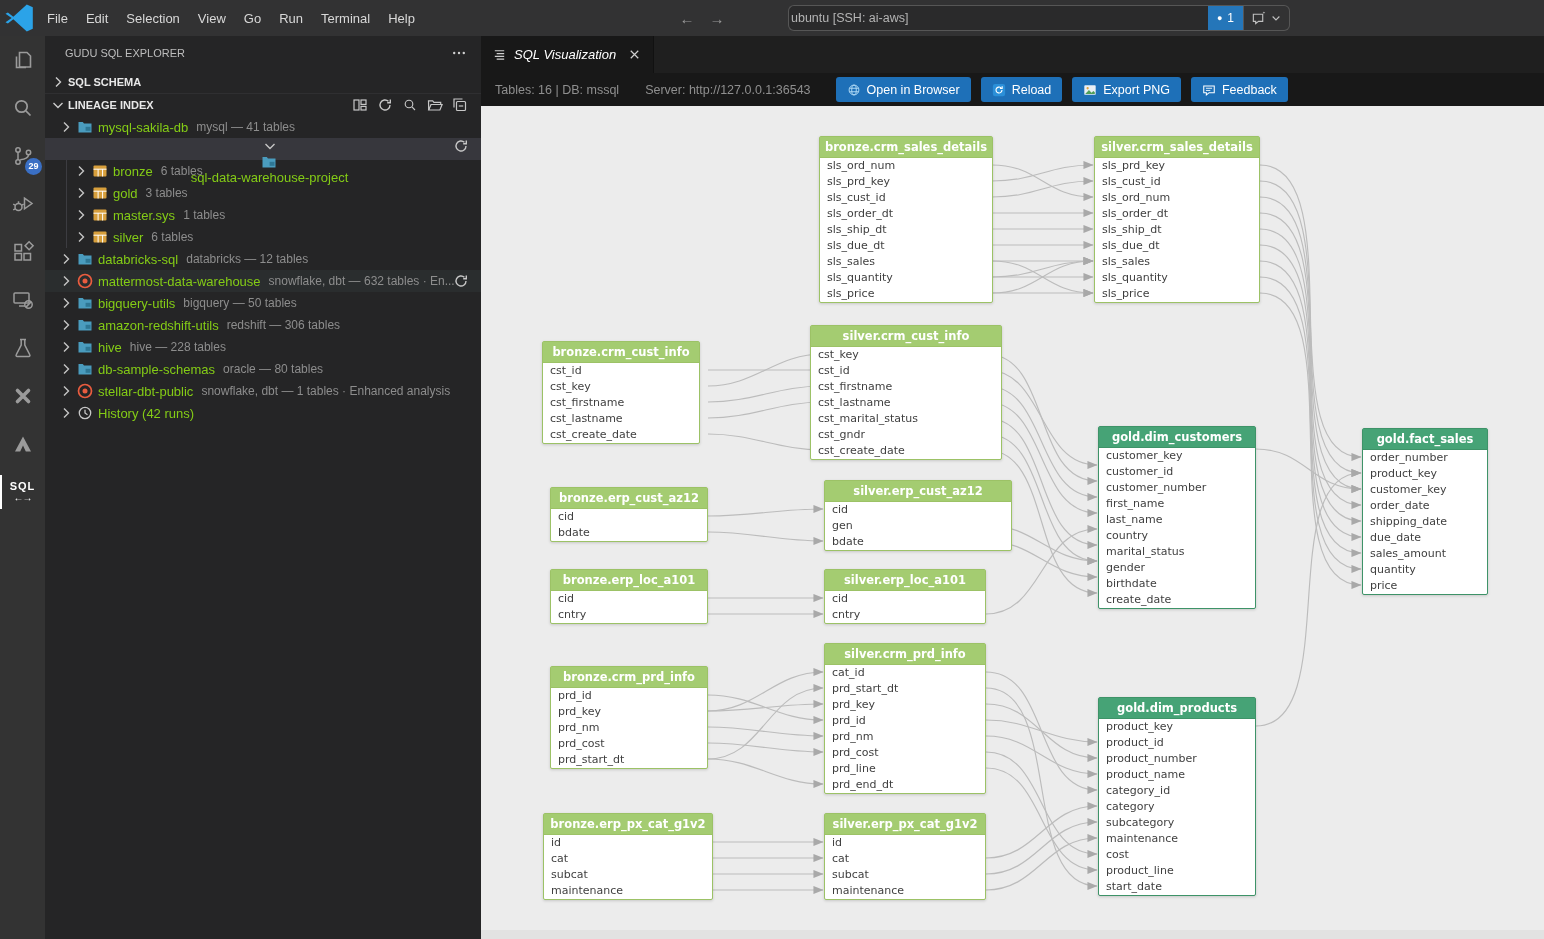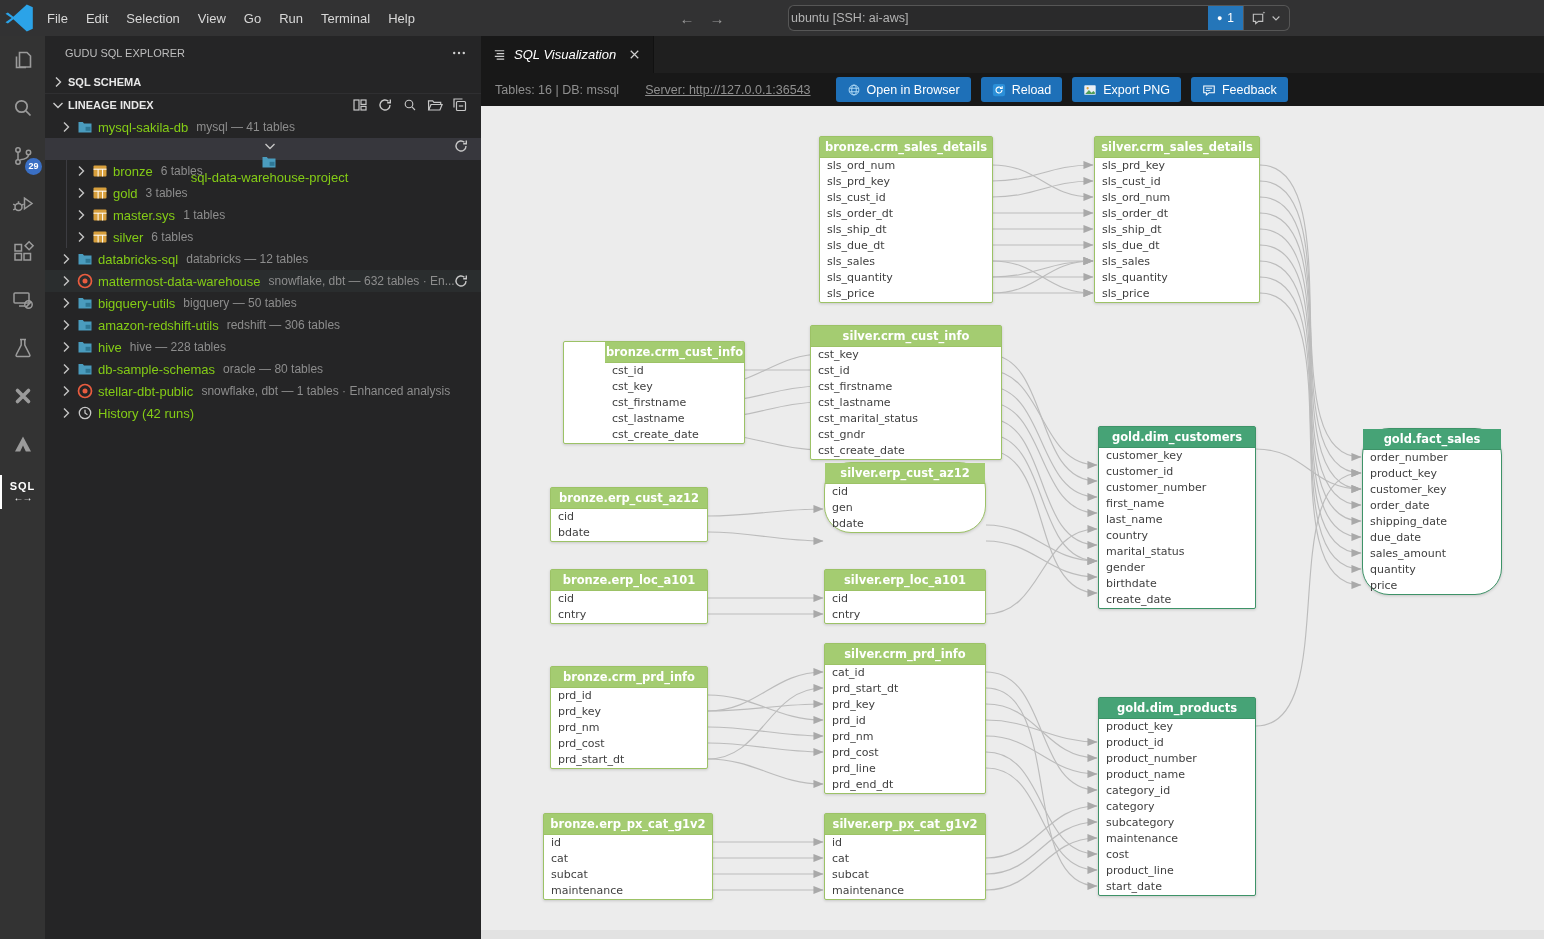--- a/index.html
+++ b/index.html
@@ -70,21 +70,21 @@
   
   .editor { flex:1; display:flex; flex-direction:column; background:#181818; min-width:0; }
   .tabbar { height:37px; background:#1f1f1f; display:flex; flex:none; }
   .tab { height:37px; background:#181818; display:flex; align-items:center; padding:0 11px; gap:7px;
     color:#ffffff; font-size:13px; font-style:italic; border-right:1px solid #111; cursor:pointer; }
   .tab .icn { width:15px; height:15px; color:#cfcfcf; }
   .tab-close { width:16px; height:16px; color:#c5c5c5; margin-left:4px; }
   .toolbar { height:33px; background:#181818; display:flex; align-items:center; padding-left:14px;
     font-size:12.5px; color:#8f8f8f; flex:none; }
   .tb-status { margin-right:26px; }
-  .tb-server { margin-right:25px;text-decoration:underline; }
+  .tb-server { margin-right:25px; }
   .btns { display:flex; gap:10px; }
   .btn { height:25px; background:var(--btn-blue,#1e70b8); color:#fff; font-size:12.5px; display:flex;
     align-items:center; gap:6px; padding:0 11px; border-radius:3px; cursor:pointer; font-style:normal; }
   .btn .icn { width:14px; height:14px; }
 
   
   .canvas { flex:1; position:relative; background:var(--canvas-bg,#ececec); overflow:hidden; }
   .canvas::after { content:""; position:absolute; left:0; right:0; bottom:0; height:9px; background:#e2e2e2; }
   #edges { position:absolute; left:0; top:0; width:100%; height:100%; }
   .tnode { position:absolute; background:#fff; border:1px solid #9cc266; border-radius:2px;
@@ -666,21 +666,21 @@
           <div class="col">sls_prd_key</div>
           <div class="col">sls_cust_id</div>
           <div class="col">sls_ord_num</div>
           <div class="col">sls_order_dt</div>
           <div class="col">sls_ship_dt</div>
           <div class="col">sls_due_dt</div>
           <div class="col">sls_sales</div>
           <div class="col">sls_quantity</div>
           <div class="col">sls_price</div>
         </div>
-        <div class="tnode" style="left: 82px; top: 235px; width: 182px; padding-left: 41px;">
+        <div class="tnode" style="left: 61px; top: 235px; width: 158px;">
           <div class="hd">bronze.crm_cust_info</div>
           <div class="col">cst_id</div>
           <div class="col">cst_key</div>
           <div class="col">cst_firstname</div>
           <div class="col">cst_lastname</div>
           <div class="col">cst_create_date</div>
         </div>
         <div class="tnode" style="left: 329px; top: 219px; width: 192px;">
           <div class="hd">silver.crm_cust_info</div>
           <div class="col">cst_key</div>
@@ -689,21 +689,21 @@
           <div class="col">cst_lastname</div>
           <div class="col">cst_marital_status</div>
           <div class="col">cst_gndr</div>
           <div class="col">cst_create_date</div>
         </div>
         <div class="tnode" style="left: 69px; top: 381px; width: 158px;">
           <div class="hd">bronze.erp_cust_az12</div>
           <div class="col">cid</div>
           <div class="col">bdate</div>
         </div>
-        <div class="tnode" style="left: 343px; top: 356px; width: 162px; border-radius: 27px;">
+        <div class="tnode" style="left: 343px; top: 374px; width: 188px;">
           <div class="hd">silver.erp_cust_az12</div>
           <div class="col">cid</div>
           <div class="col">gen</div>
           <div class="col">bdate</div>
         </div>
         <div class="tnode" style="left: 69px; top: 463px; width: 158px;">
           <div class="hd">bronze.erp_loc_a101</div>
           <div class="col">cid</div>
           <div class="col">cntry</div>
         </div>
@@ -765,21 +765,21 @@
           <div class="col">product_number</div>
           <div class="col">product_name</div>
           <div class="col">category_id</div>
           <div class="col">category</div>
           <div class="col">subcategory</div>
           <div class="col">maintenance</div>
           <div class="col">cost</div>
           <div class="col">product_line</div>
           <div class="col">start_date</div>
         </div>
-        <div class="tnode gold" style="left: 881px; top: 322px; width: 140px; border-radius: 27px;">
+        <div class="tnode gold" style="left: 881px; top: 322px; width: 126px;">
           <div class="hd">gold.fact_sales</div>
           <div class="col">order_number</div>
           <div class="col">product_key</div>
           <div class="col">customer_key</div>
           <div class="col">order_date</div>
           <div class="col">shipping_date</div>
           <div class="col">due_date</div>
           <div class="col">sales_amount</div>
           <div class="col">quantity</div>
           <div class="col">price</div>

